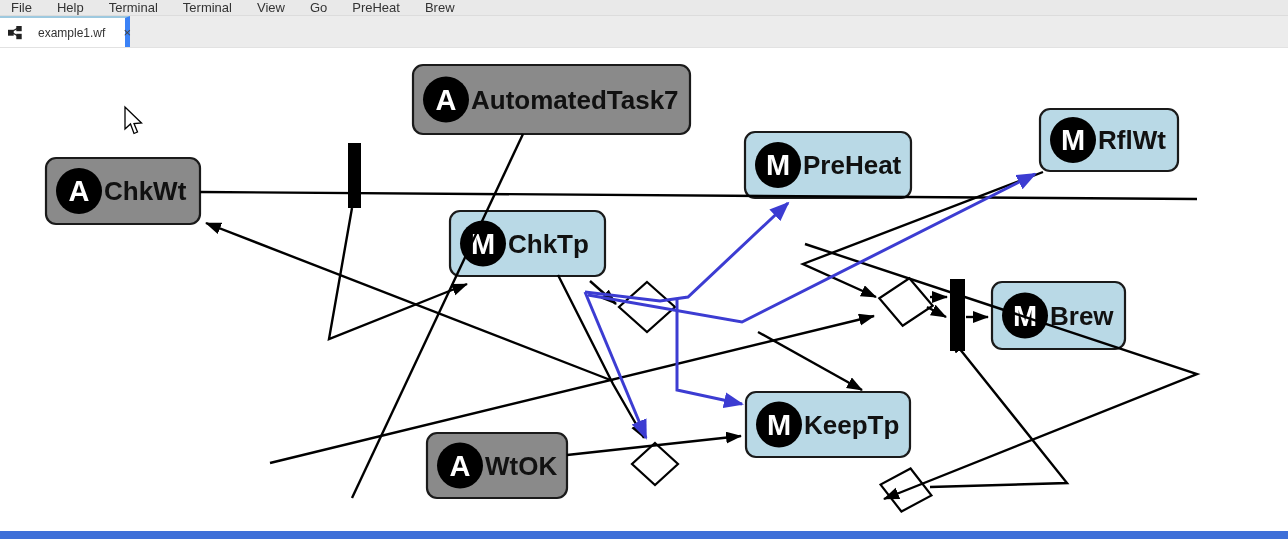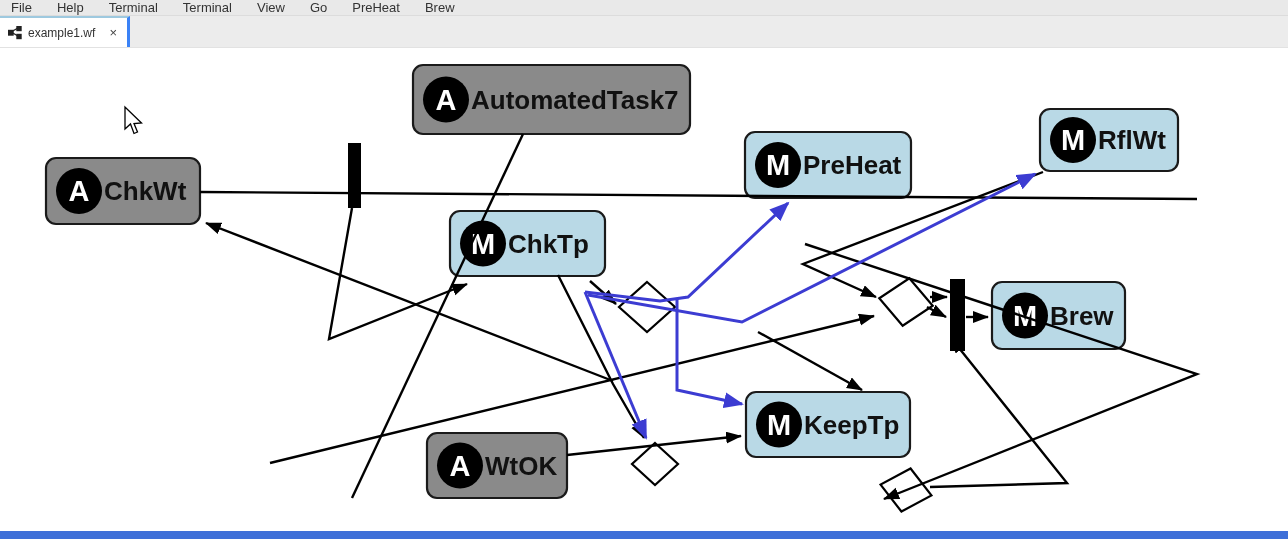--- a/index.html
+++ b/index.html
@@ -13,22 +13,22 @@
   .menubar .menu-item {
     font-size: 13px; color: #333; cursor: default; white-space: nowrap;
   }
 
   .tabbar {
     height: 32px; background: #ececec; display: flex; align-items: stretch;
     border-bottom: 1px solid #e2e2e2;
   }
   .tab {
     width: 130px; background: #ffffff; border-top: 2px solid #9ec9df;
-    border-right: 3px solid #3b82f6; display: flex; align-items: center;
-    padding: 0 8px; gap: 6px;
+    border-right: 5px solid #3b82f6; display: flex; align-items: center;
+    padding: 0 8px; gap: 16px;
   }
   .tab .tab-label { font-size: 12px; color: #333; flex: 1; white-space: nowrap; }
   .tab .tab-close { font-size: 13px; color: #444; cursor: pointer; padding: 0 2px; }
   .tab-icon { width: 14px; height: 14px; flex: 0 0 auto; }
 
   .canvas {
     position: relative; height: 483px; background: #ffffff;
   }
   .canvas svg { position: absolute; left: 0; top: 0; }
 

